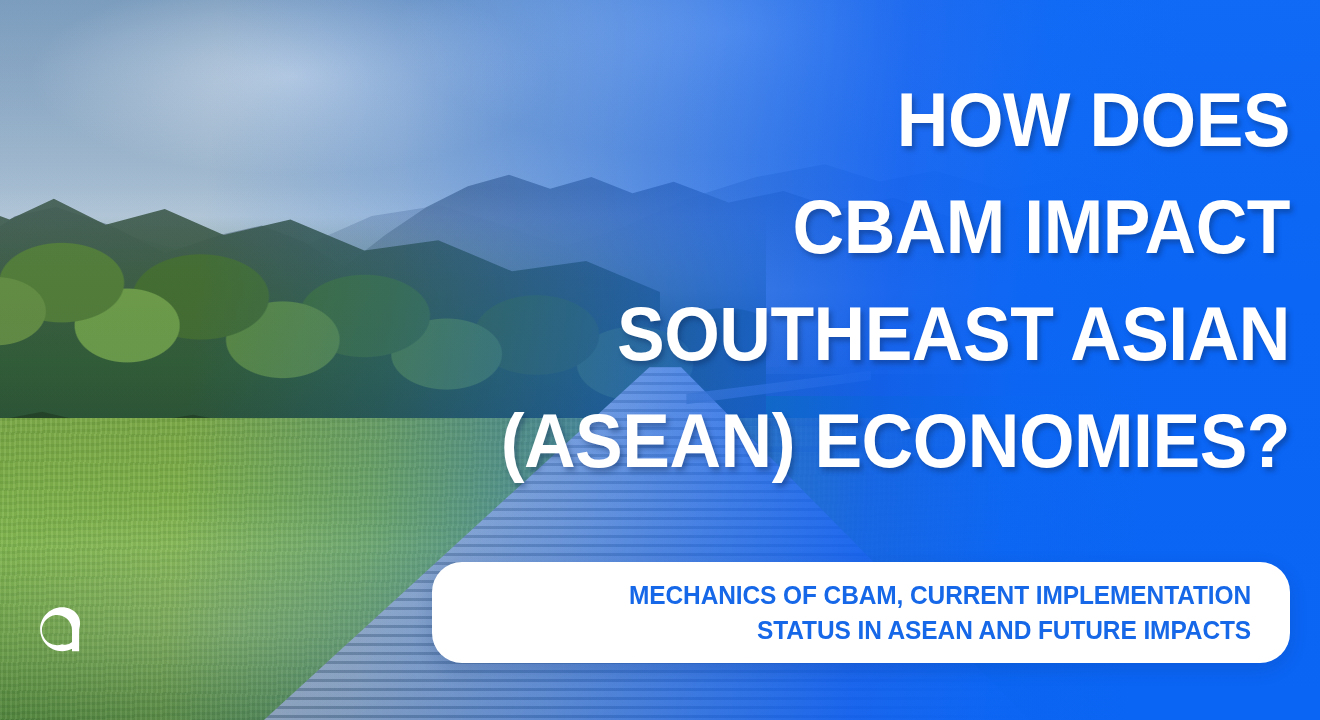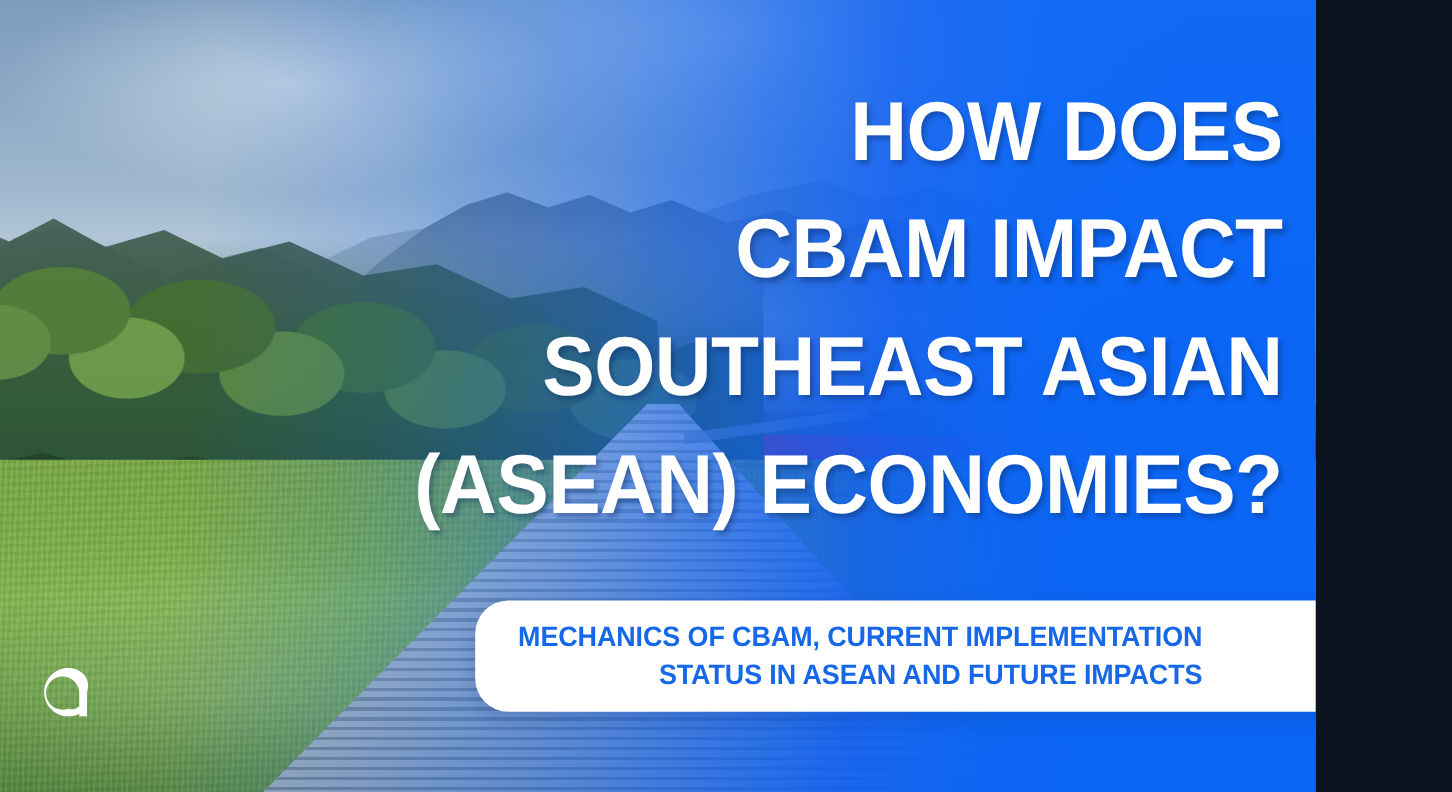--- a/index.html
+++ b/index.html
@@ -1,20 +1,20 @@
 <!DOCTYPE html>
 <html><head>
 <meta charset="utf-8">
 <style>
   html,body{margin:0;padding:0;background:#0b1320;}
   *{box-sizing:border-box;}
   .stage{
-    position:relative;width:1196px;height:720px;overflow:hidden;
+    position:relative;width:1320px;height:720px;overflow:hidden;
     font-family:"Liberation Sans","DejaVu Sans",sans-serif;
-    background:#be185d;
+    background:#15803d;
   }
 
   
   .photo{position:absolute;inset:0;overflow:hidden;}
 
   
   .sky{
     position:absolute;left:0;top:0;width:100%;height:44%;
     background:
       radial-gradient(ellipse 420px 160px at 22% 24%, rgba(255,255,255,.50), rgba(255,255,255,0) 62%),
@@ -165,24 +165,24 @@
     line-height:107px;
     letter-spacing:-0.5px;
     text-shadow:3px 4px 5px rgba(10,40,90,.38);
     transform:scaleX(.94);
     transform-origin:100% 0;
   }
   .headline .ln{display:block;white-space:nowrap;}
 
   
   .subcard{
-    position:absolute;left:432px;top:546px;width:858px;height:101px;
+    position:absolute;left:432px;top:562px;width:858px;height:101px;
     background:#ffffff;border-radius:30px;
     box-shadow:0 6px 18px rgba(10,40,90,.16);
-    display:flex;align-items:center;justify-content:flex-start;
+    display:flex;align-items:center;justify-content:flex-end;
     padding:0 26px;
   }
   .subcard-text{
     color:#1668e8;
     font-weight:700;
     font-size:25.5px;
     line-height:35px;
     letter-spacing:-.1px;
     text-align:center;
     transform:scaleX(.96);

